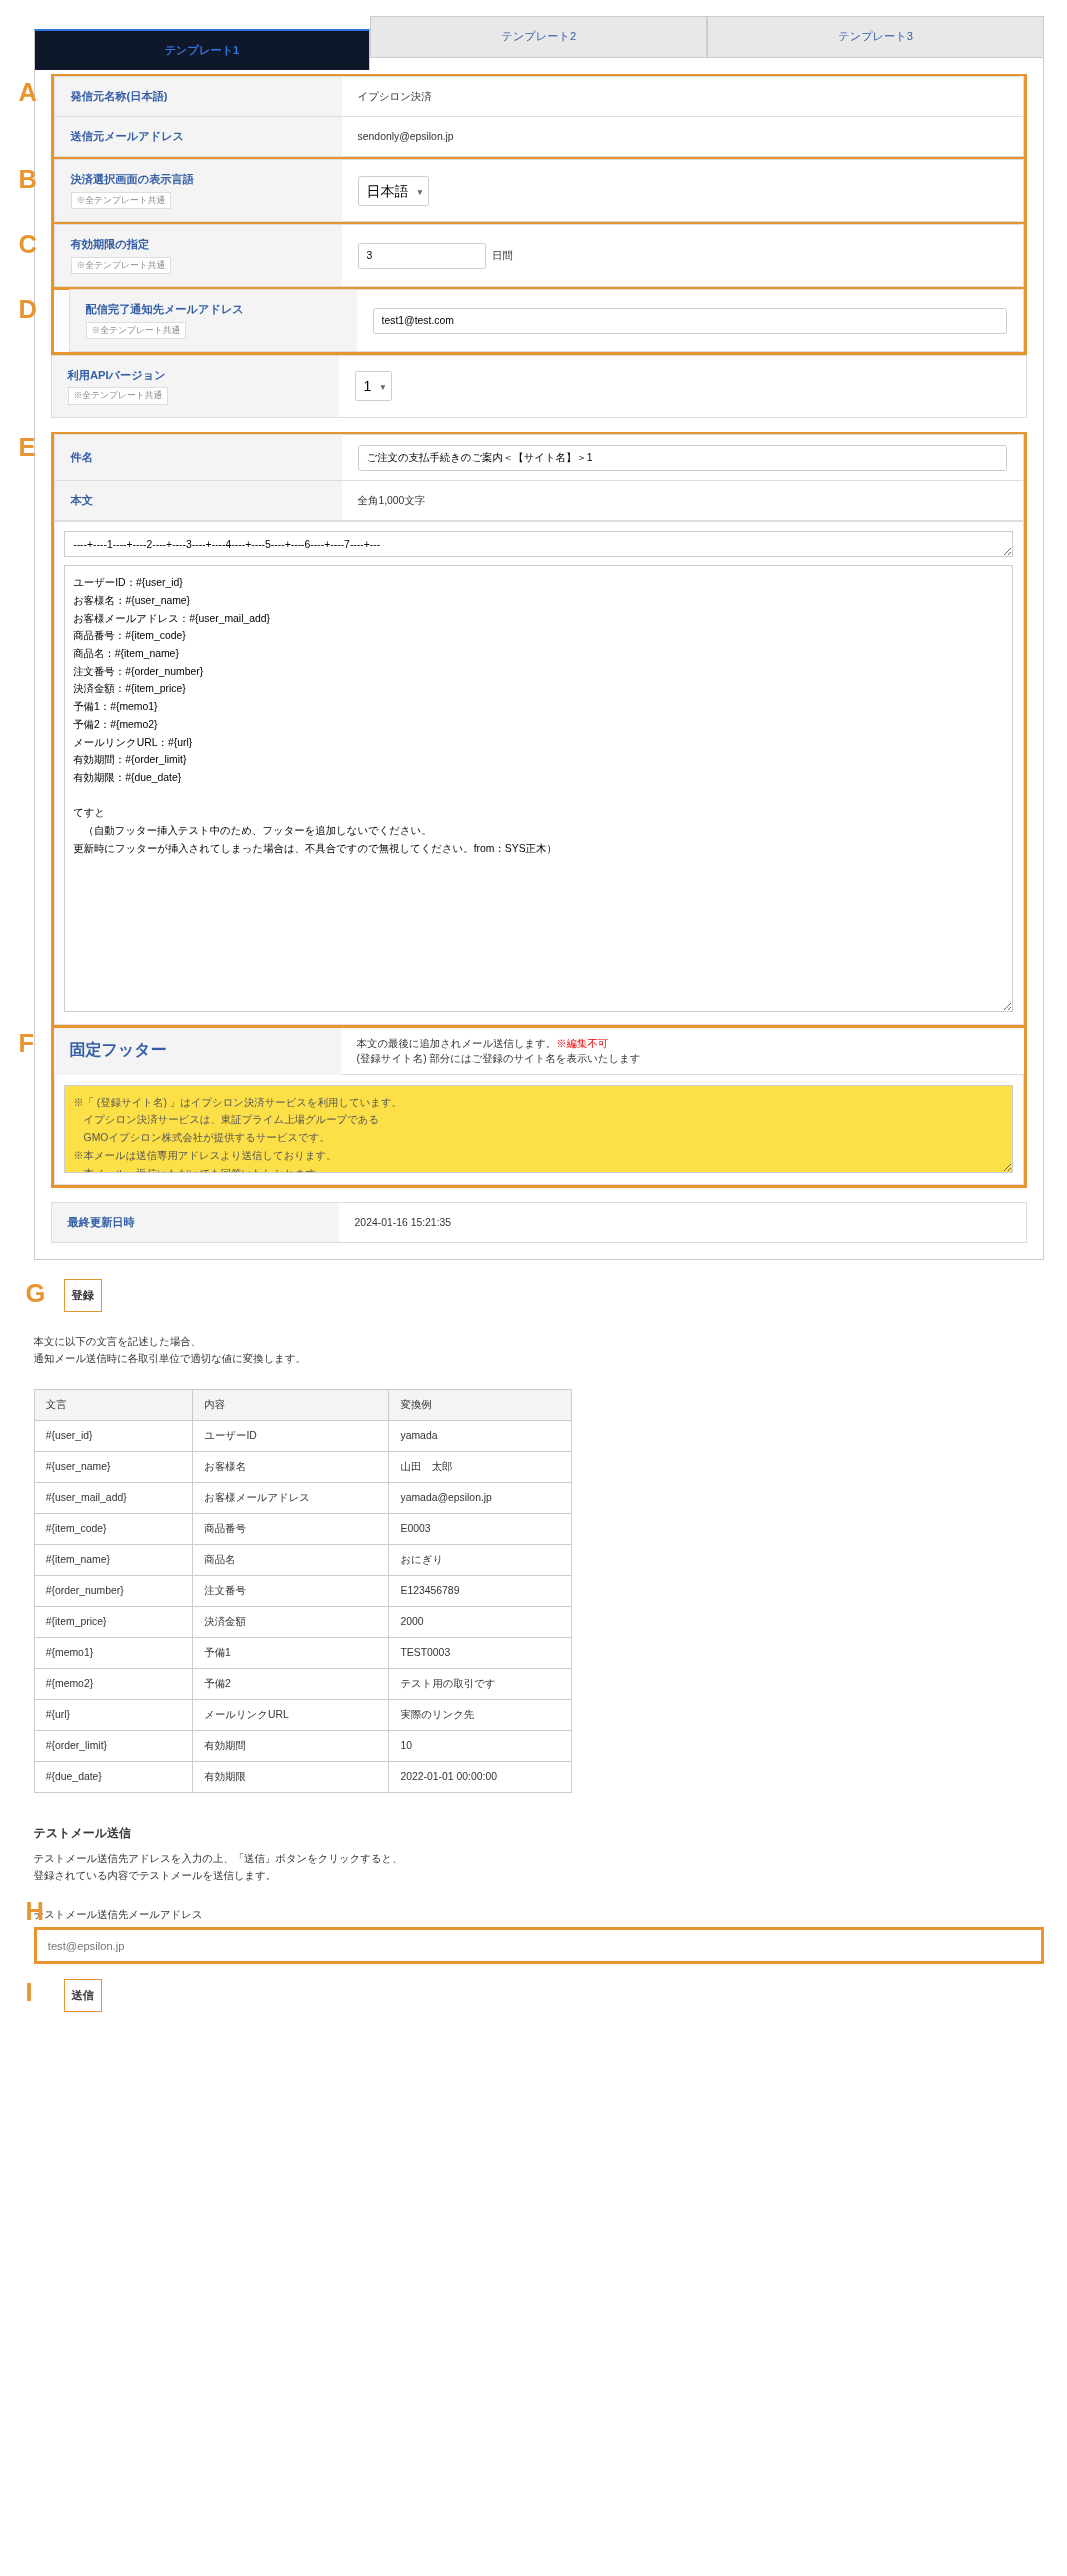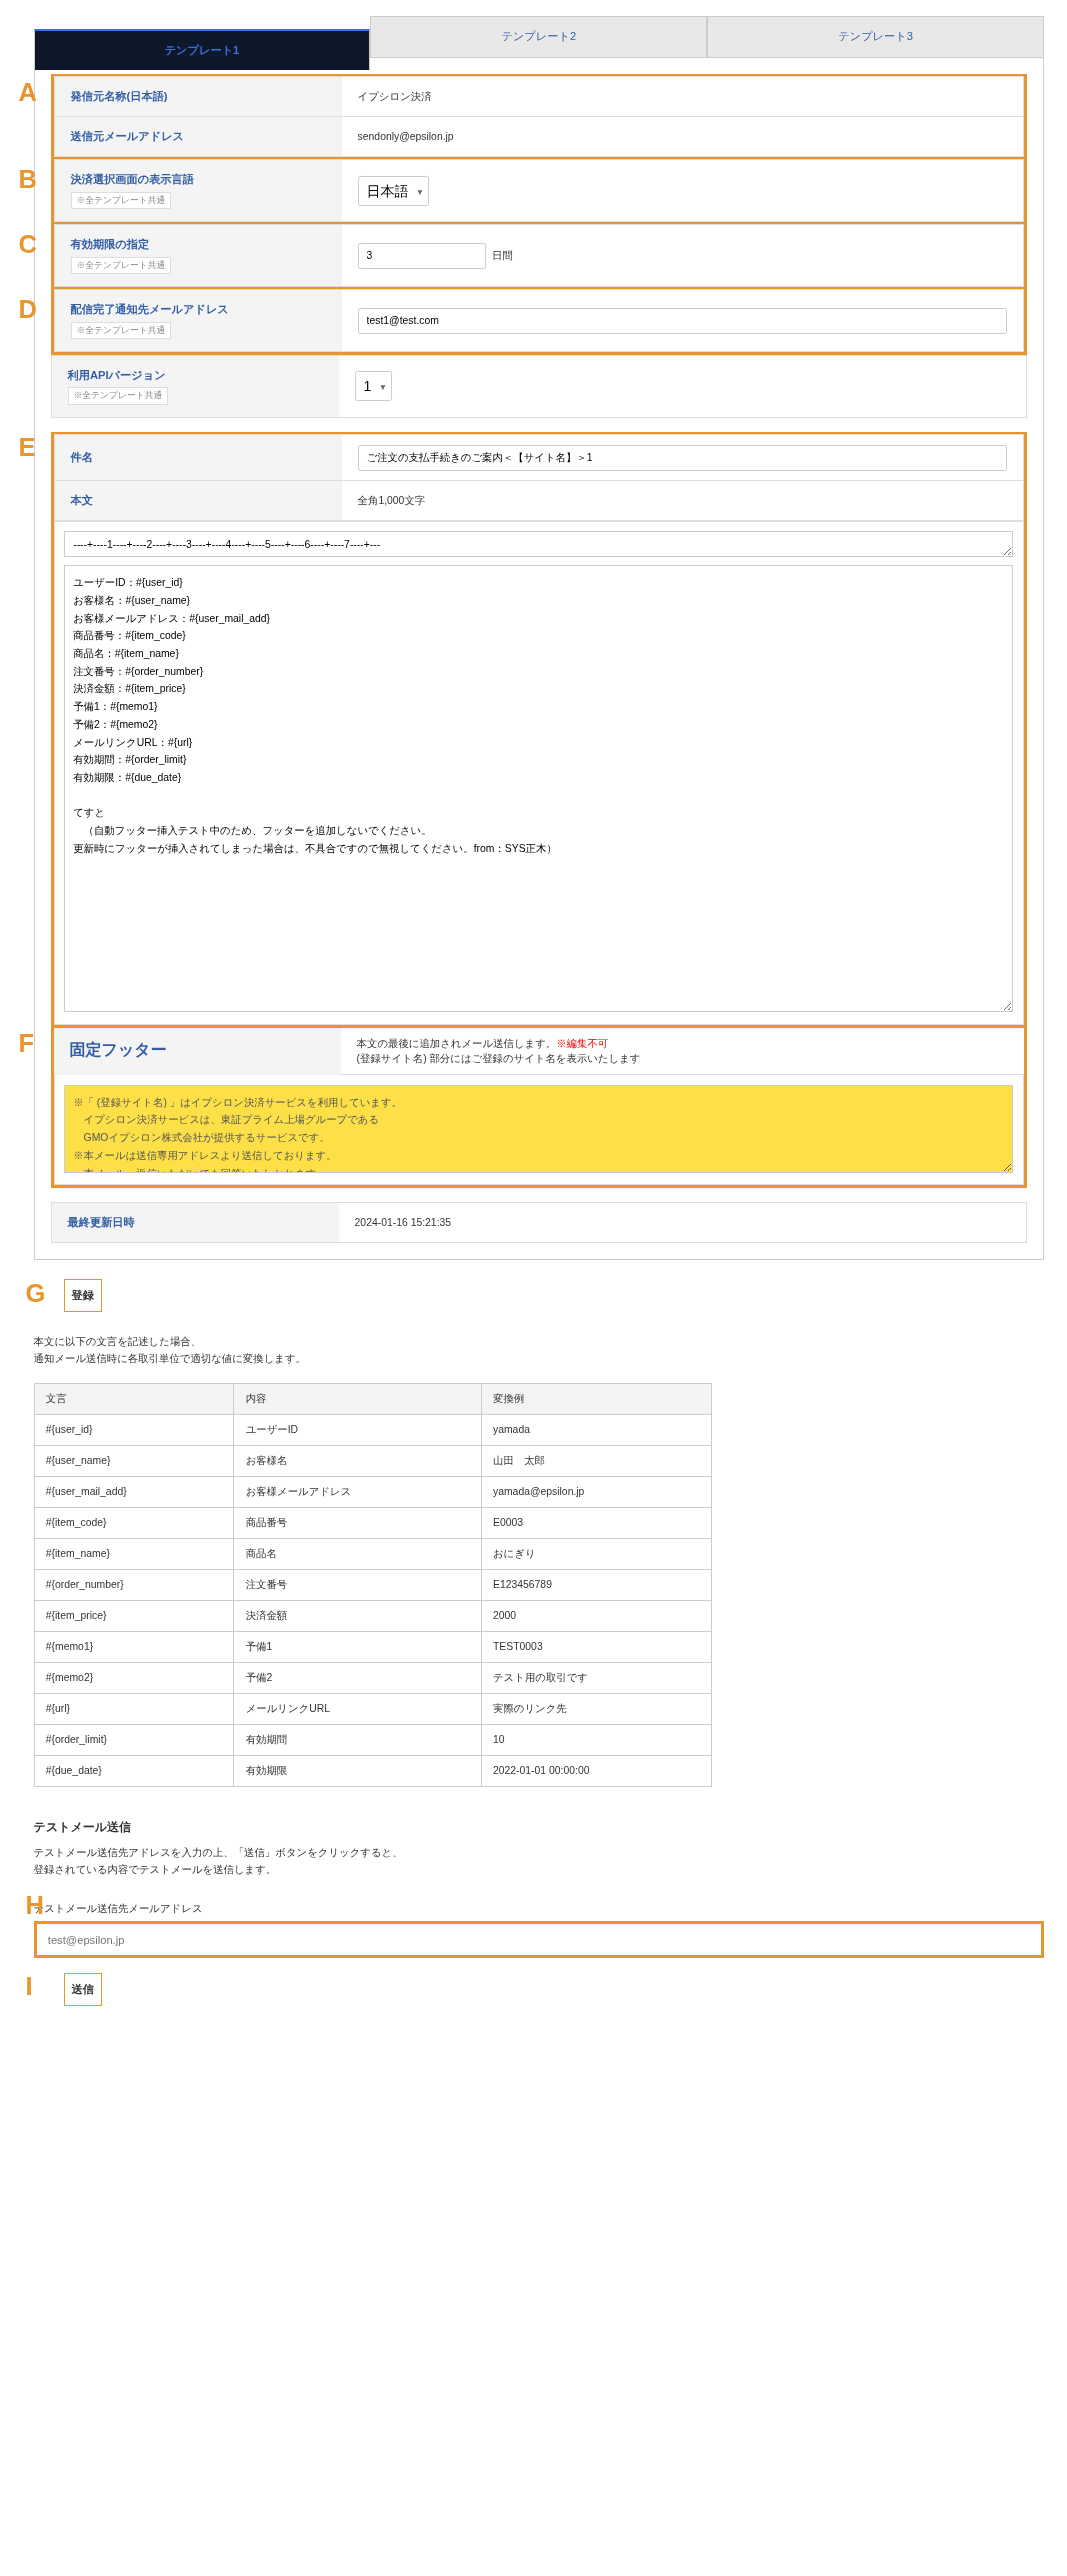--- a/index.html
+++ b/index.html
@@ -23,21 +23,21 @@
 .body-textarea { width:100%; min-height:447px; border:0.8px solid #ccc; padding:8px; font-family:inherit; font-size:10.4px; line-height:1.7; resize:both; margin-top:6.4px; }
 .footer-text { display:block; border:0.8px solid #ddd; margin-top:-0.8px; padding:9.6px; }
 .footer-desc { display:flex; }
 .footer-desc-label { background:#f4f4f4; color:#335ea5; font-weight:bold; padding:12px 16px; width:287px; font-size:16px;}
 .footer-desc-value { flex:1; padding:8px 16px; line-height:1.5; font-size:10.4px;}
 .footer-desc-value .red { color:#e60000; }
 .footer-fixed { width:100%; border:0.8px solid #ccc; background:#fde047; padding:8px; font-family:inherit; font-size:10.4px; line-height:1.7; resize:both; min-height:88px; color:#555; }
 .section-gap { height:14.4px; }
 .btn { border:1.6px solid #e8952f; background:#fff; color:#333; font-weight:bold; padding:8px 7px; font-size:11.2px; cursor:pointer; }
 .note { font-size:10.4px; line-height:1.6; margin:9.6px 0 6.4px 0; }
-table.vars { border-collapse:collapse; width:678px; margin-top:15px; }
+table.vars { border-collapse:collapse; width:538px; margin-top:21px; }
 table.vars th, table.vars td { border:0.8px solid #ccc; padding:8px 11.2px; text-align:left; font-size:10.4px; }
 table.vars th { background:#f4f4f4; font-weight:normal; }
 .section-title { font-weight:bold; font-size:12px; margin:32px 0 6.4px 0; }
 .test-input { width:100%; border:0.8px solid #ccc; padding:9.6px 11.2px; font-size:11.2px; border-radius:12px; }
 .test-label { font-size:10.4px; margin:22.3px 0 4.8px 0; }
 .marker { position:absolute; left:1.6px; font-size:25.5px; font-weight:bold; color:#e8952f; line-height:1; z-index:10; }
 .box-a { border:3.2px solid #e8952f; }
 </style>
 </head>
 <body>
@@ -95,21 +95,21 @@
         <div class="row-value">
           <input type="text" style="width: 128px;" value="3">
           <span>日間</span>
         </div>
       </div>
     </div>
   </div>
 
   <div style="position:relative;">
     <div class="marker" style="top:9.6px;left:-32px;">D</div>
-    <div class="box-a" style="margin-top:-3.2px;">
+    <div class="box-a" style="margin-top:-3.2px;padding-left:15px;">
       <div class="row">
         <div class="row-label">
           <span>配信完了通知先メールアドレス</span>
           <span class="sub">※全テンプレート共通</span>
         </div>
         <div class="row-value">
           <input type="text" class="full" value="test1@test.com" style="">
         </div>
       </div>
     </div>

